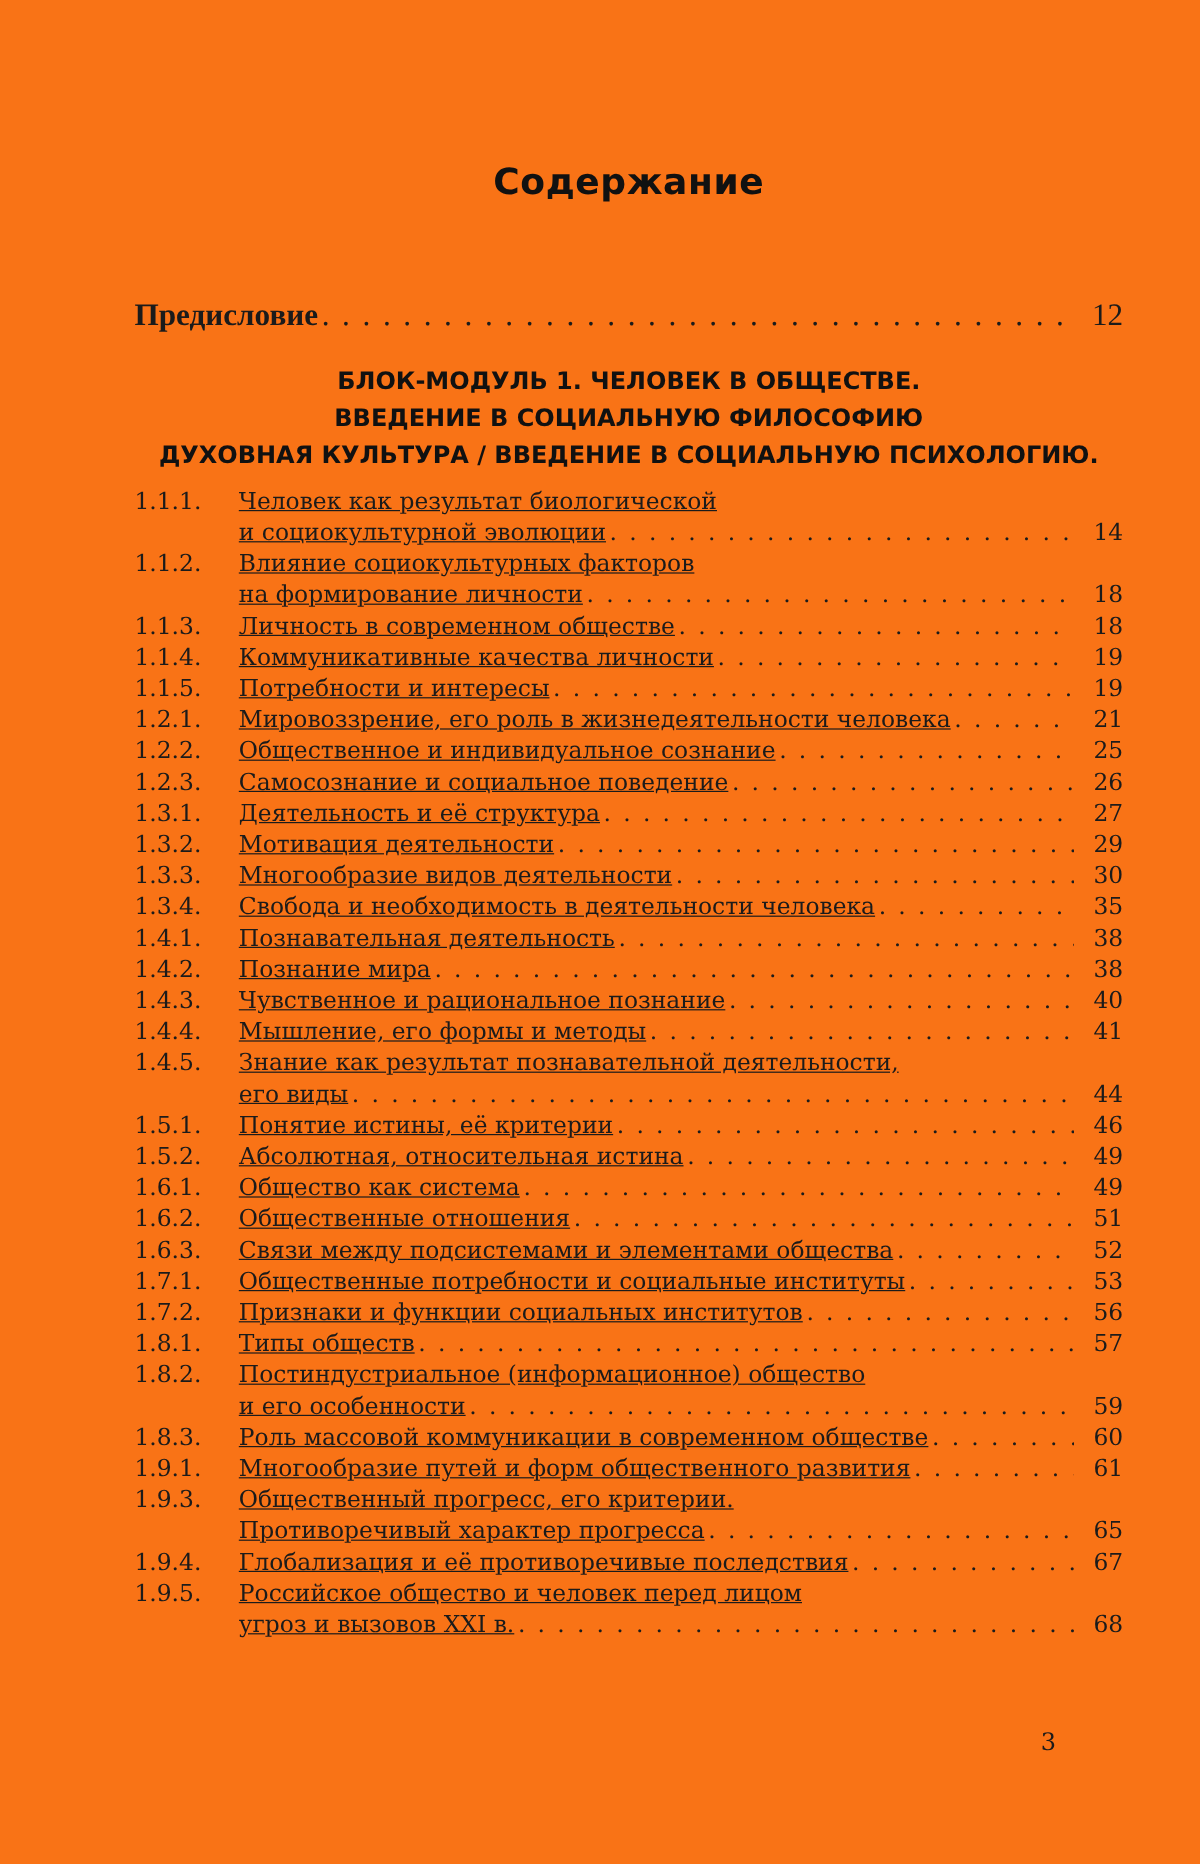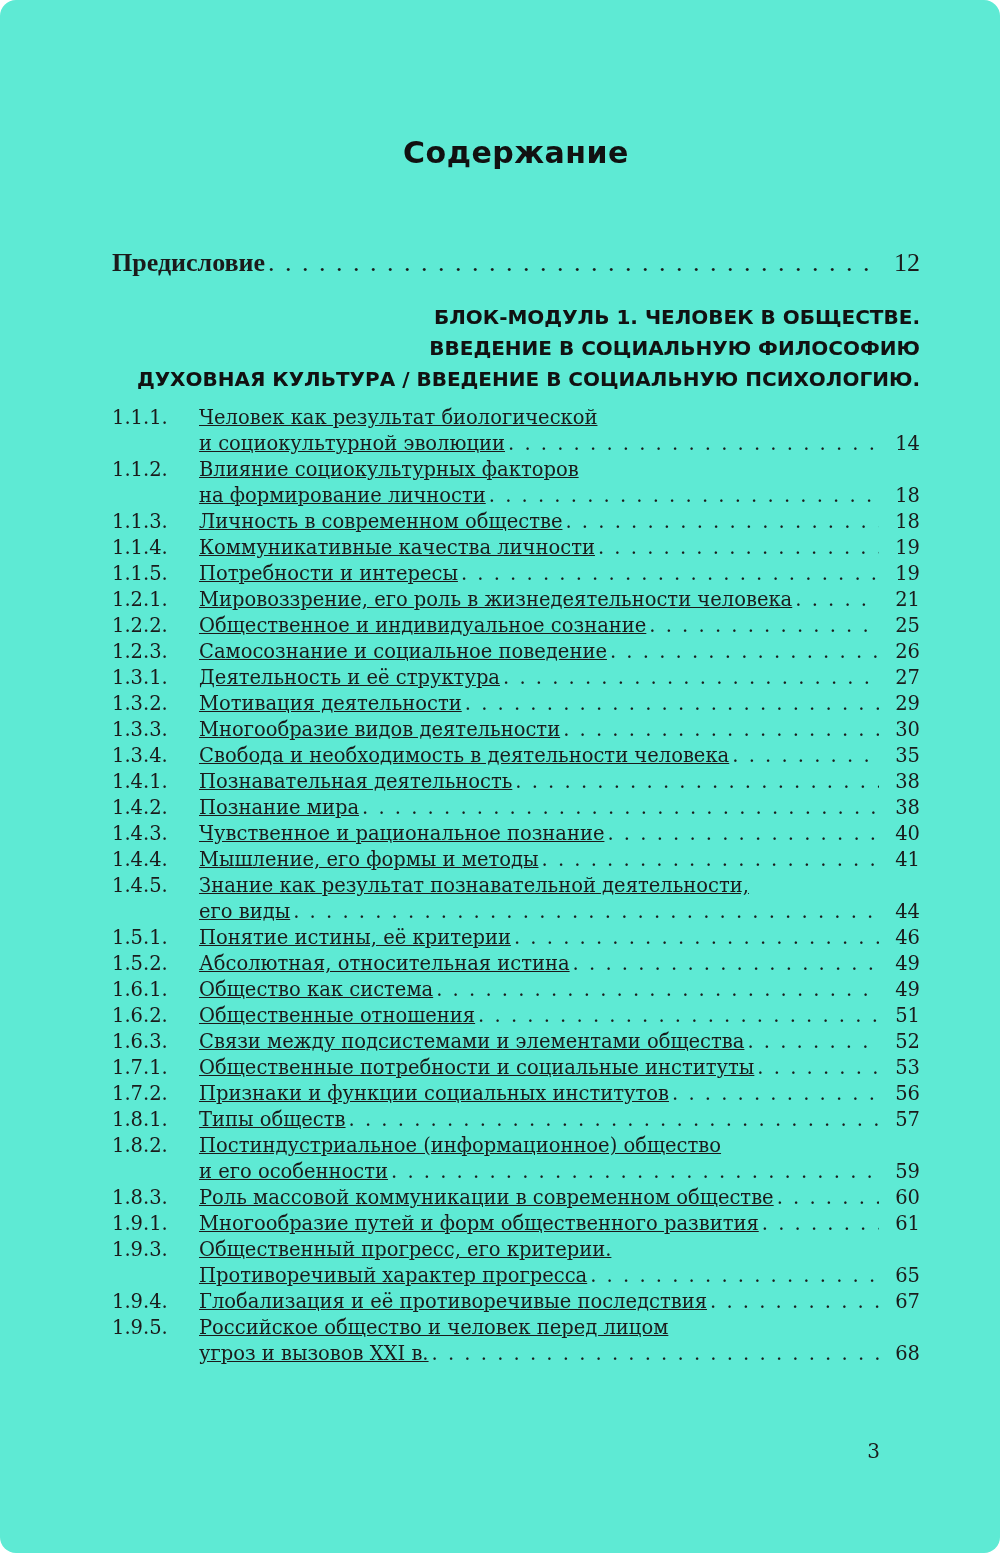--- a/index.html
+++ b/index.html
@@ -5,26 +5,25 @@
   html, body {
     margin: 0;
     padding: 0;
     background: #ffffff;
   }
   .page {
     position: relative;
     width: 1000px;
     height: 1553px;
     box-sizing: border-box;
-    background: #5eead4;
+    background: #f97316;
     color: #1b1b1b;
     font-family: "DejaVu Serif", serif;
-    padding: 135px 80px 0 112px;
+    padding: 135px 64px 0 112px;
     overflow: hidden;
-    border-radius: 16px;
   }
   .title {
     margin: 0 0 80px 0;
     text-align: center;
     font-family: "DejaVu Sans", "Liberation Sans", sans-serif;
     font-weight: 700;
     font-size: 30px;
     letter-spacing: 0.5px;
     color: #111111;
   }
@@ -33,21 +32,21 @@
     align-items: flex-start;
     font-size: 26px;
     line-height: 26px;
     font-weight: 700;
     font-family: Liberation Serif, serif;
   }
   .preface-row .dots { font-weight: 400; }
   .section-heading {
     margin-top: 26px;
     margin-bottom: 10px;
-    text-align: right;
+    text-align: center;
     font-family: "DejaVu Sans", "Liberation Sans", sans-serif;
     font-weight: 700;
     font-size: 20px;
     line-height: 31px;
     color: #111111;
   }
   .toc-list {
     margin-top: 4px;
   }
   .toc-entry {

